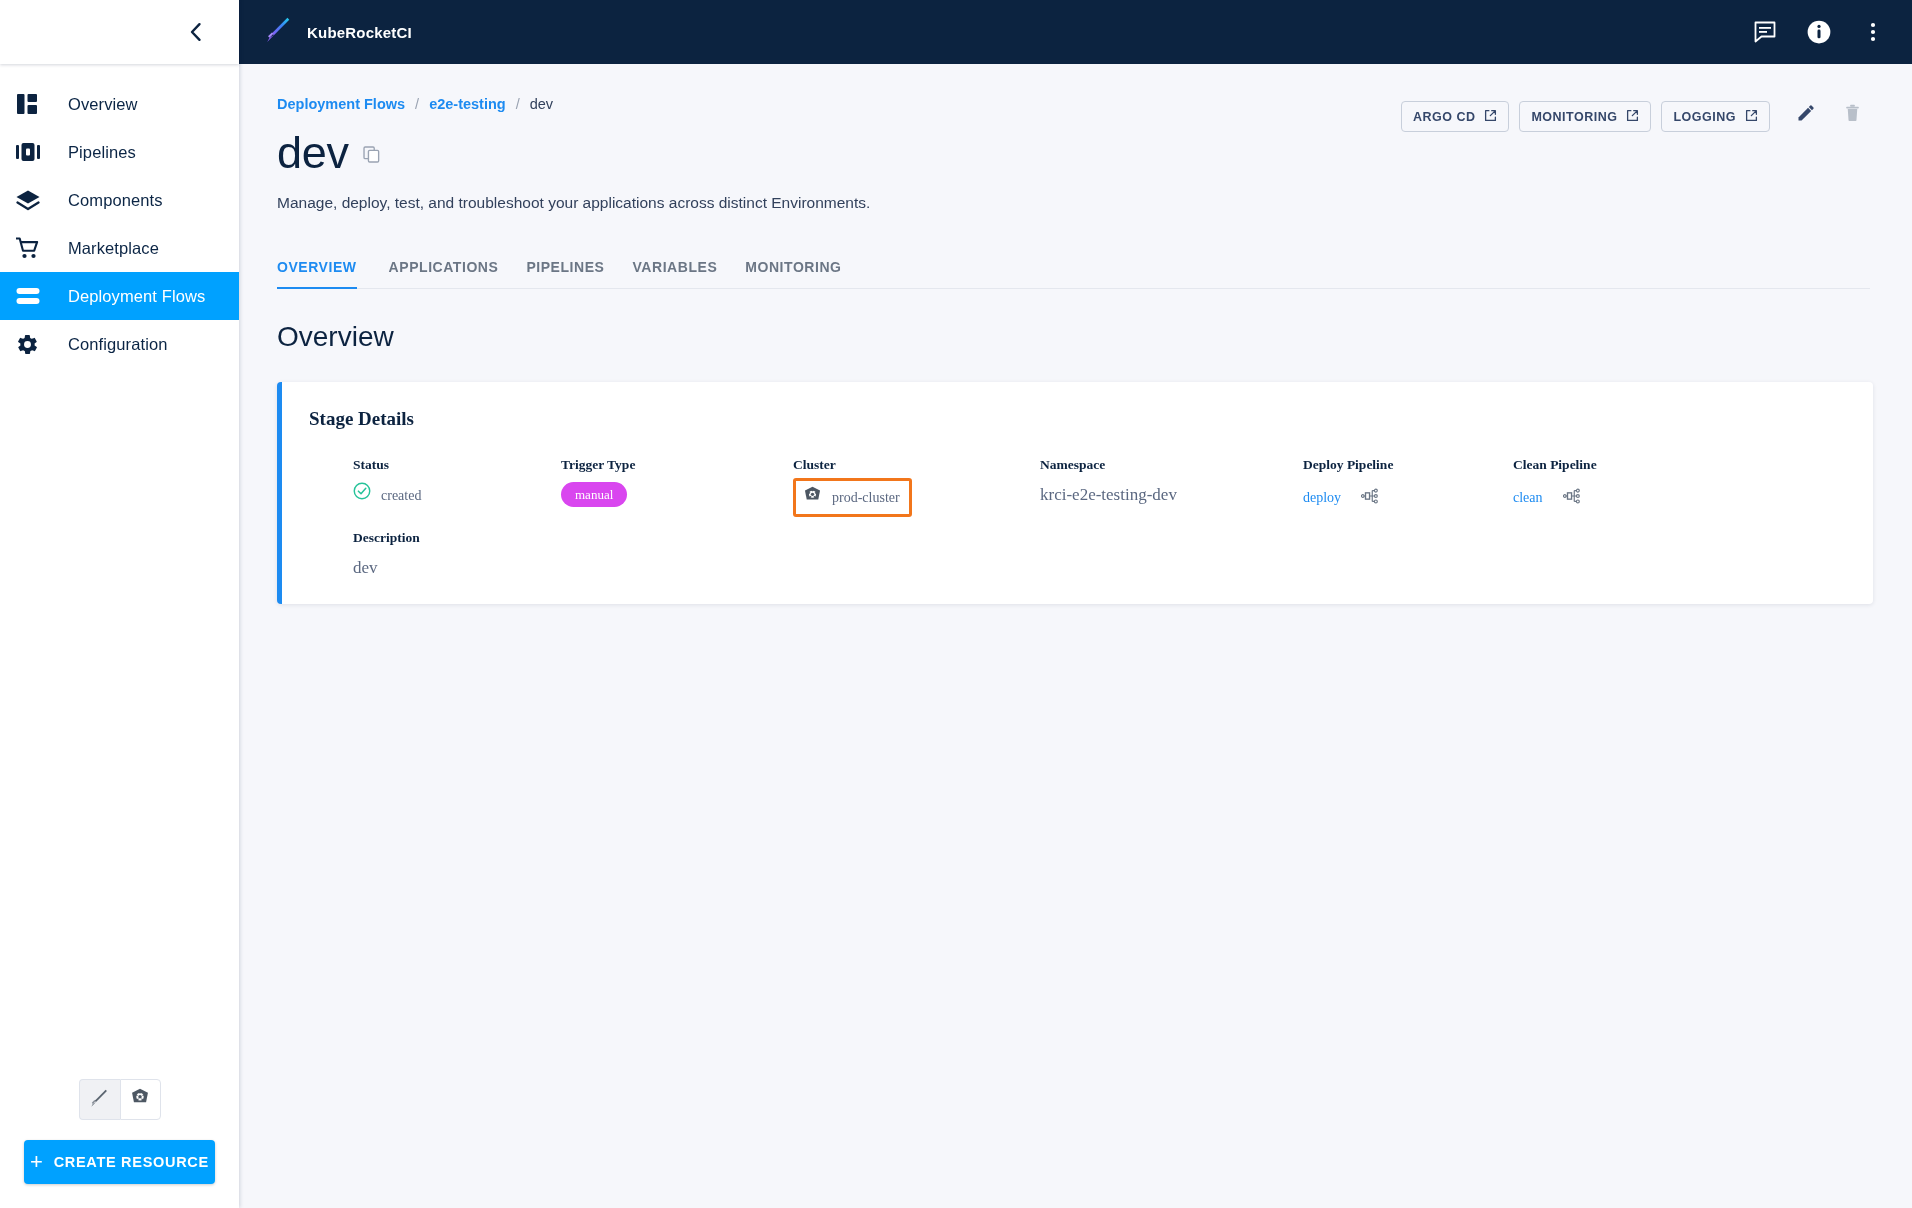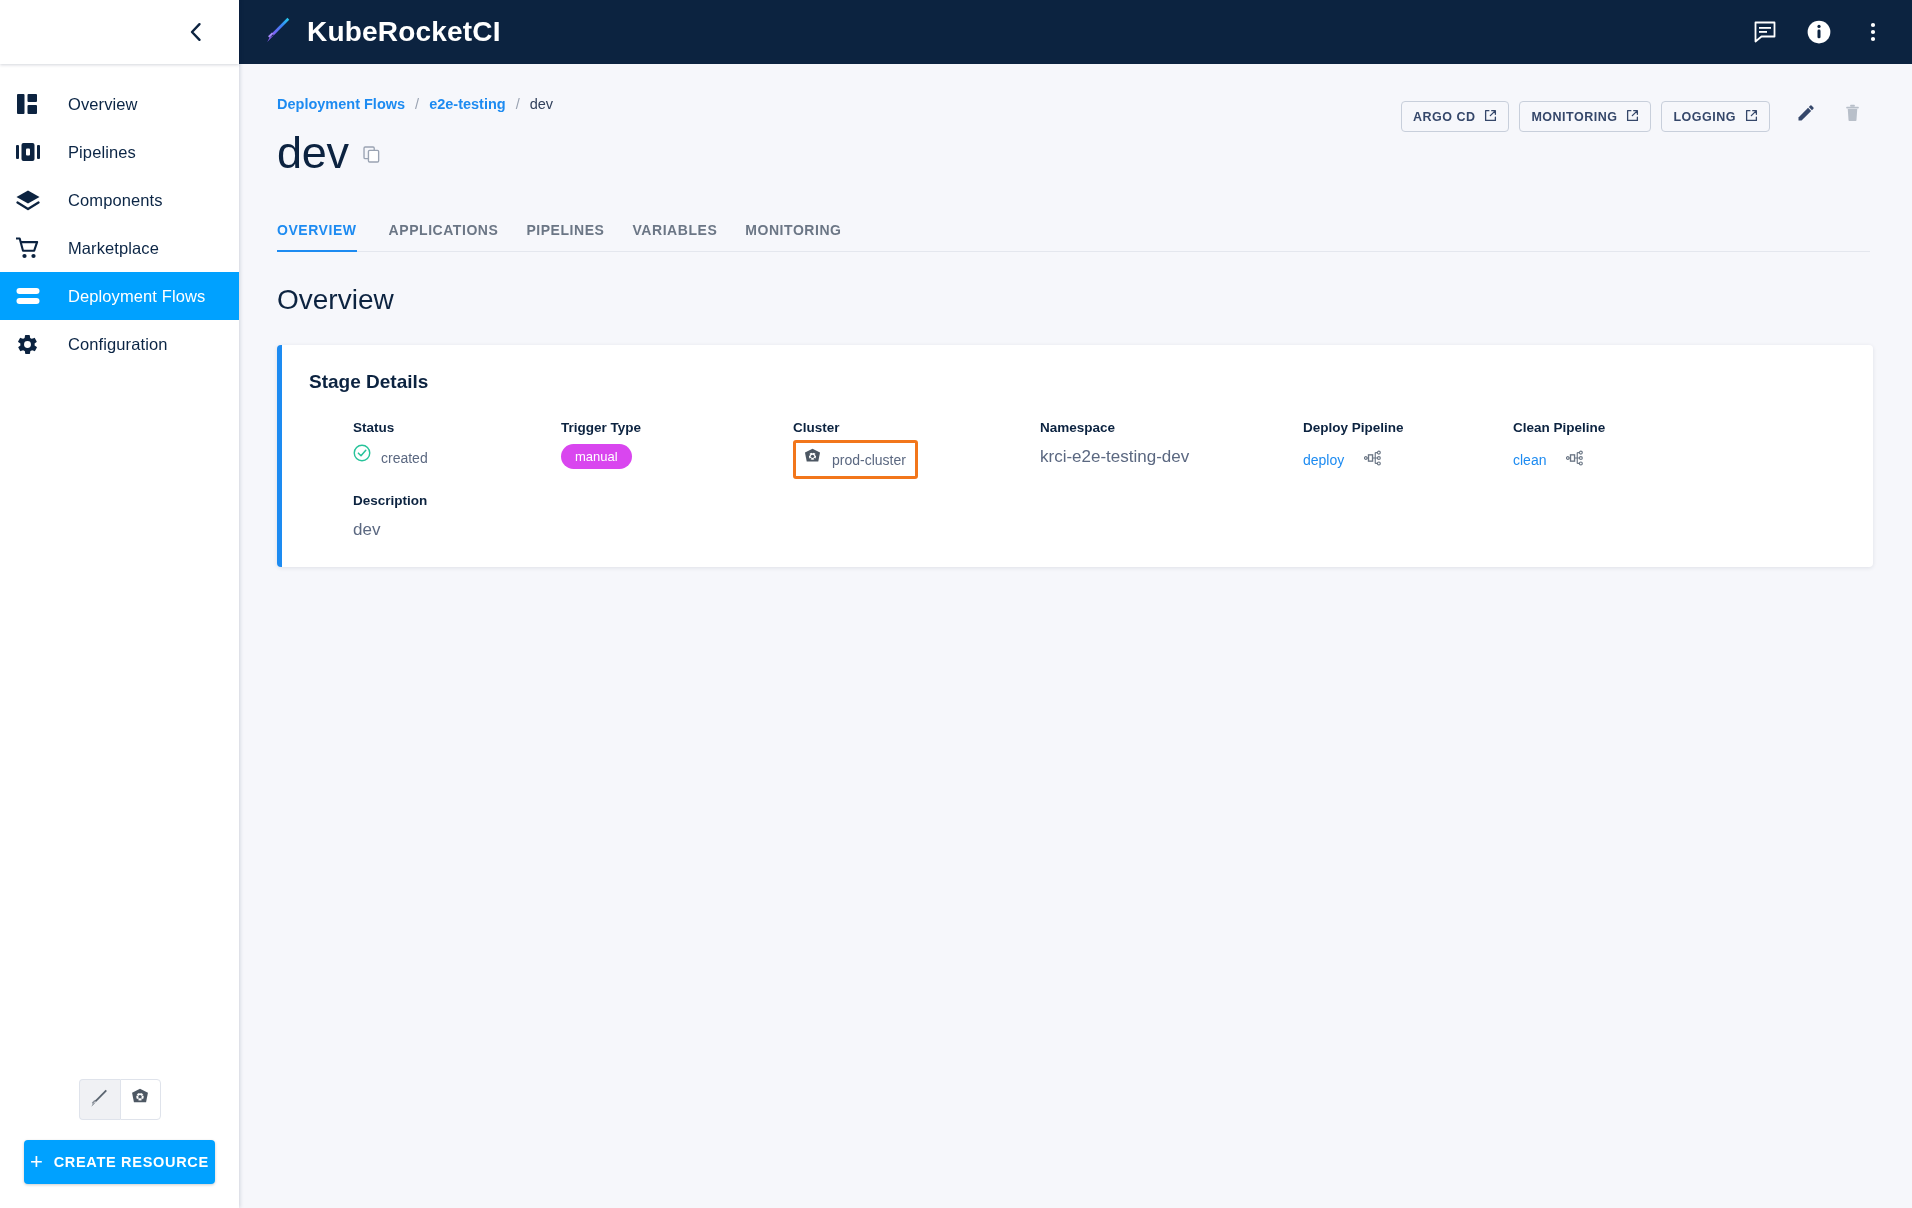--- a/index.html
+++ b/index.html
@@ -82,21 +82,21 @@
   .topbar {
     position: absolute; left: 239px; top: 0;
     width: 1673px; height: 64px;
     background: #0c2340;
     display: flex; align-items: center;
     padding: 0 22px 0 26px;
     z-index: 4;
   }
   .brand { display: flex; align-items: center; gap: 14px; }
   .brand-title {
-    color: #ffffff; font-size: 28px; font-weight: bold; letter-spacing: .2px;
+    color: #ffffff; font-size: 15px; font-weight: bold; letter-spacing: .2px;
   }
   .topbar-spacer { flex: 1; }
   .topbar-actions { display: flex; align-items: center; gap: 20px; }
   .tb-ico { width: 34px; height: 34px; display: flex; align-items: center; justify-content: center; cursor: pointer; }
 
   
   .main {
     position: absolute; left: 239px; top: 64px;
     width: 1673px; height: 1144px;
     background: #f6f7fb;
@@ -142,20 +142,21 @@
   .card {
     margin-top: 29px;
     background: #ffffff;
     border-left: 5px solid #1d8bf1;
     border-radius: 4px;
     box-shadow: 0 1px 4px rgba(15,30,60,.10);
     width: 1596px;
     height: 222px;
     padding: 26px 0 16px 27px;
     position: relative;
+    font-family: Liberation Serif, serif;
   }
   .card-title { font-size: 19px; font-weight: bold; color: #0c2340; }
 
   .grid {
     position: relative;
     margin-top: 27px;
     height: 120px;
     margin-left: 44px;
   }
   .cell { position: absolute; top: 0; }
@@ -425,20 +426,21 @@
       <div class="title-row">
         <h1 class="page-title">dev</h1>
         <span class="copy-ico">
           <svg width="17" height="17" viewBox="0 0 20 20" aria-hidden="true">
             <rect x="1.2" y="1.2" width="12" height="13.6" rx="1.4" fill="none" stroke="#9aa3b2" stroke-width="1.6"></rect>
             <rect x="6.4" y="5.2" width="12" height="13.6" rx="1.4" fill="#ffffff" stroke="#9aa3b2" stroke-width="1.6"></rect>
           </svg>
         </span>
       </div>
 
+      <p class="page-sub">Manage, deploy, test, and troubleshoot your applications across distinct Environments.</p>
 
       <div class="tabs">
         <div class="tab active">OVERVIEW</div>
         <div class="tab">APPLICATIONS</div>
         <div class="tab">PIPELINES</div>
         <div class="tab">VARIABLES</div>
         <div class="tab">MONITORING</div>
       </div>
 
       <h2 class="section-title">Overview</h2>

